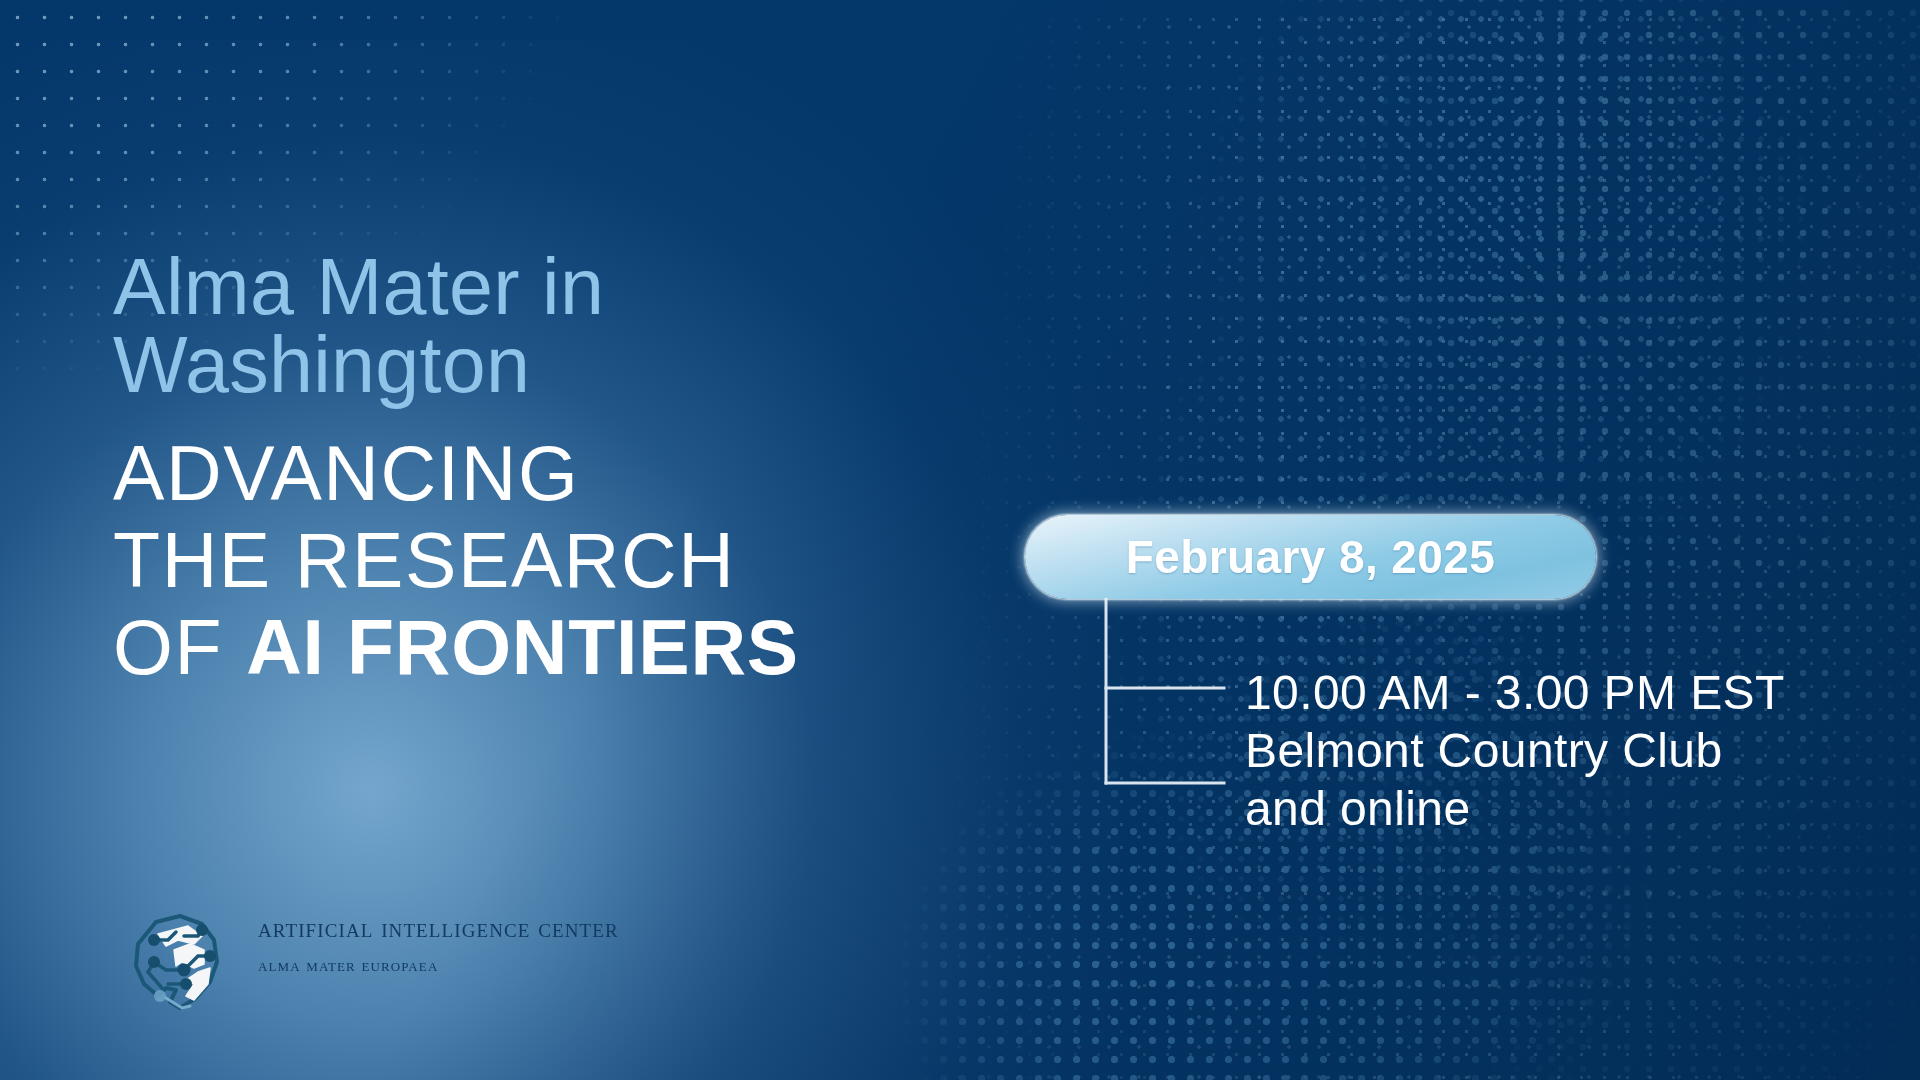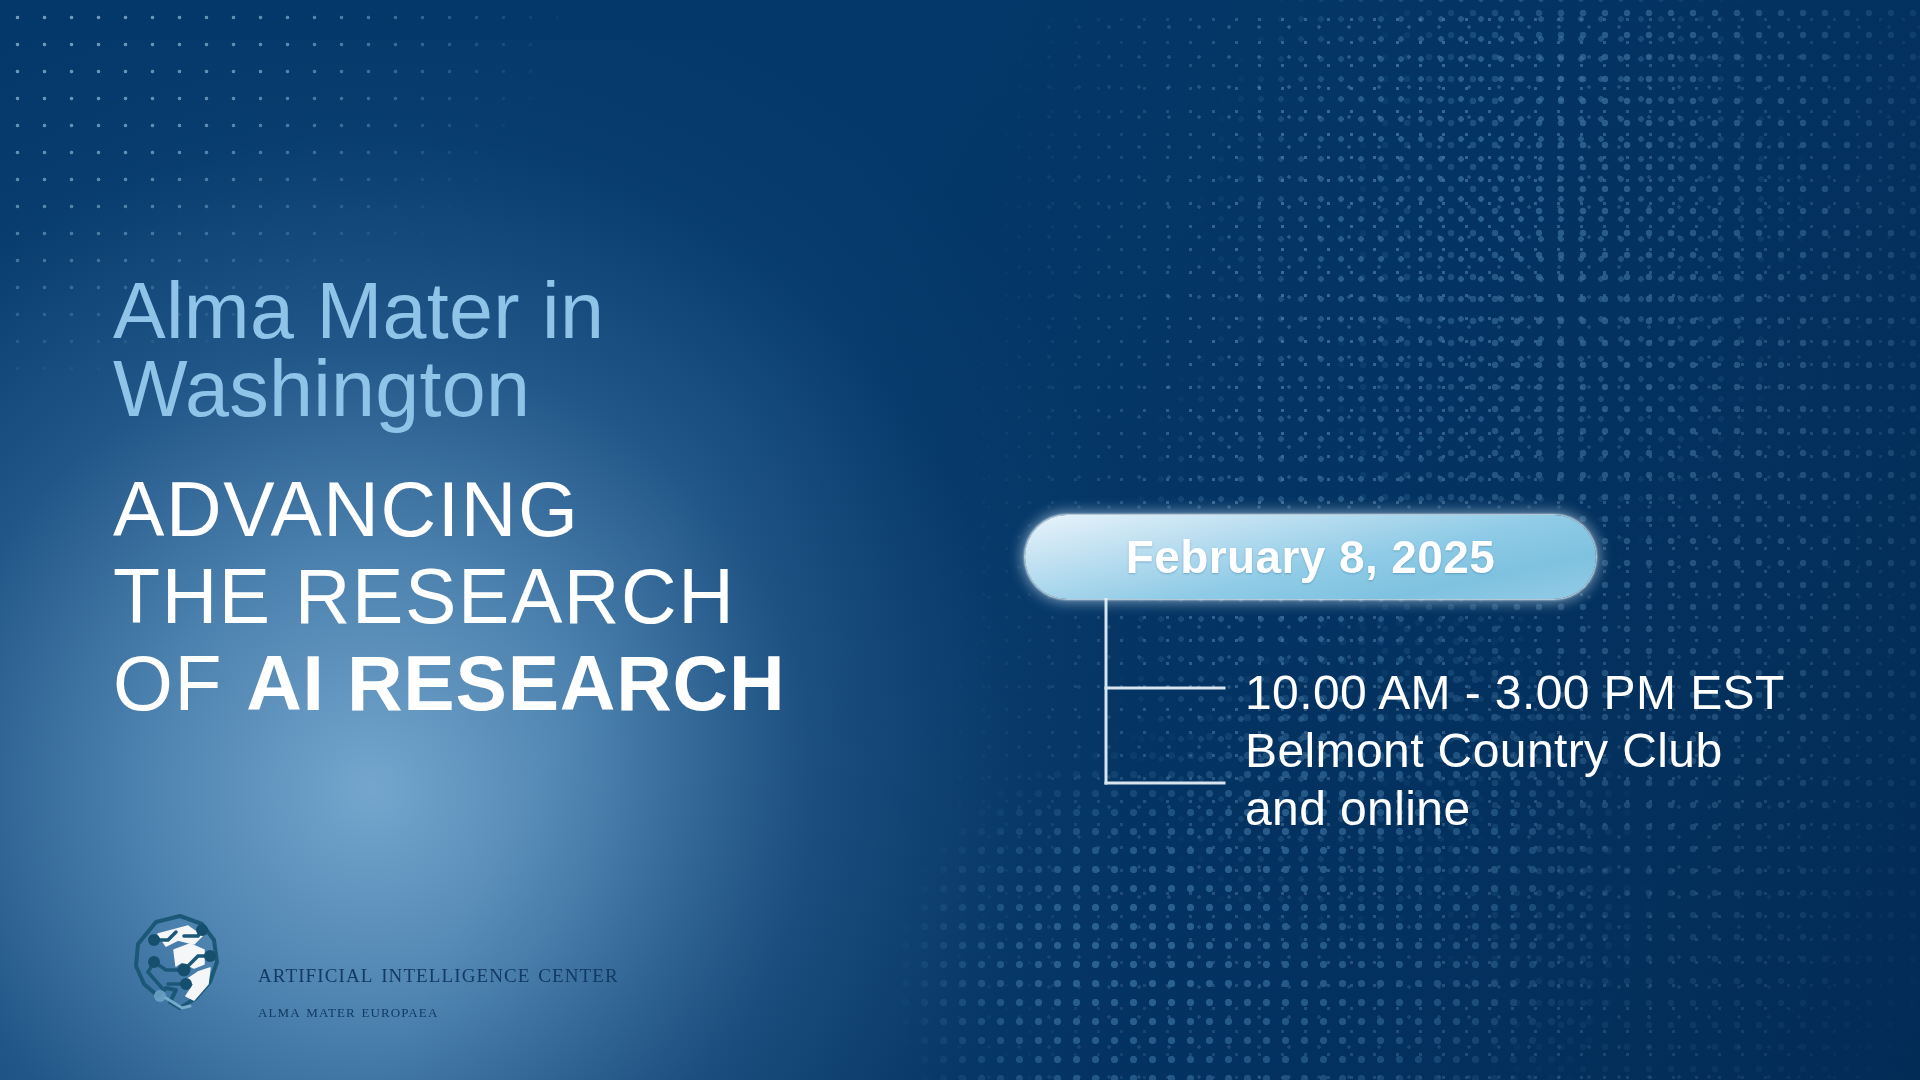--- a/index.html
+++ b/index.html
@@ -108,51 +108,51 @@
     background-size: 30px 30px;
     background-position: 14px 12px;
     -webkit-mask-image: linear-gradient(95deg, rgba(0,0,0,0) 50%, rgba(0,0,0,0.85) 63%, rgba(0,0,0,0.9) 88%, rgba(0,0,0,0) 99%);
     mask-image: linear-gradient(95deg, rgba(0,0,0,0) 50%, rgba(0,0,0,0.85) 63%, rgba(0,0,0,0.9) 88%, rgba(0,0,0,0) 99%);
   }
 
   
   .left-block {
     position: absolute;
     left: 113px;
-    top: 272px;
+    top: 248px;
     width: 760px;
   }
   .eyebrow {
     color: #8fc4e8;
     font-size: 79px;
     line-height: 0.99;
     font-weight: 300;
     letter-spacing: 0.3px;
     font-stretch: condensed;
     white-space: pre-line;
   }
   .headline {
-    margin-top: 38px;
+    margin-top: 26px;
     color: #ffffff;
     font-size: 77px;
     line-height: 1.13;
     font-weight: 300;
     letter-spacing: 1.6px;
     font-stretch: condensed;
   }
   .headline .hl-line { display: block; white-space: nowrap; }
   .headline .hl-strong { font-weight: 700; letter-spacing: 0.8px; }
 
   
   .logo-lockup {
     position: absolute;
     left: 118px;
     top: 910px;
     display: flex;
-    align-items: flex-end;
+    align-items: flex-start;
     gap: 22px;
   }
   .logo-mark { width: 118px; height: 112px; display: block; }
   .logo-words { padding-top: 4px; }
   .logo-title {
     color: #123a63;
     font-family: "Liberation Serif", serif;
     font-size: 26.5px;
     letter-spacing: 1.1px;
     font-variant: small-caps;
@@ -228,21 +228,21 @@
   <div class="dots dots-right-mid"></div>
   <div class="dots dots-swirl-a"></div>
   <div class="bg-shade-right"></div>
 
   <div class="left-block">
     <div class="eyebrow">Alma Mater in
 Washington</div>
     <div class="headline">
       <span class="hl-line">ADVANCING</span>
       <span class="hl-line">THE RESEARCH</span>
-      <span class="hl-line"><span>OF </span><span class="hl-strong">AI RESEARCH</span></span>
+      <span class="hl-line"><span>OF </span><span class="hl-strong">AI FRONTIERS</span></span>
     </div>
   </div>
 
   <div class="logo-lockup">
     <svg class="logo-mark" viewBox="0 0 118 112">
       <g>
         <path d="M38 12 L62 6 L84 14 L96 30 L99 52 L92 72 L78 88 L62 98 L52 92 L58 80 L48 78 L40 86 L26 74 L18 56 L20 34 Z" fill="none" stroke="#1b5878" stroke-width="4" stroke-linejoin="round"></path>
         <path d="M40 24 L70 16 L84 26 L76 34 L60 30 L48 36 Z" fill="#f4f6f7" stroke="#f4f6f7" stroke-width="1.5" stroke-linejoin="round"></path>
         <path d="M56 40 L72 34 L86 40 L86 54 L76 58 L64 52 L58 56 Z" fill="#f4f6f7" stroke="#f4f6f7" stroke-width="1.5" stroke-linejoin="round"></path>
         <path d="M80 62 L92 58 L90 74 L76 90 L68 86 L76 74 L68 70 Z" fill="#f4f6f7" stroke="#f4f6f7" stroke-width="1.5" stroke-linejoin="round"></path>

